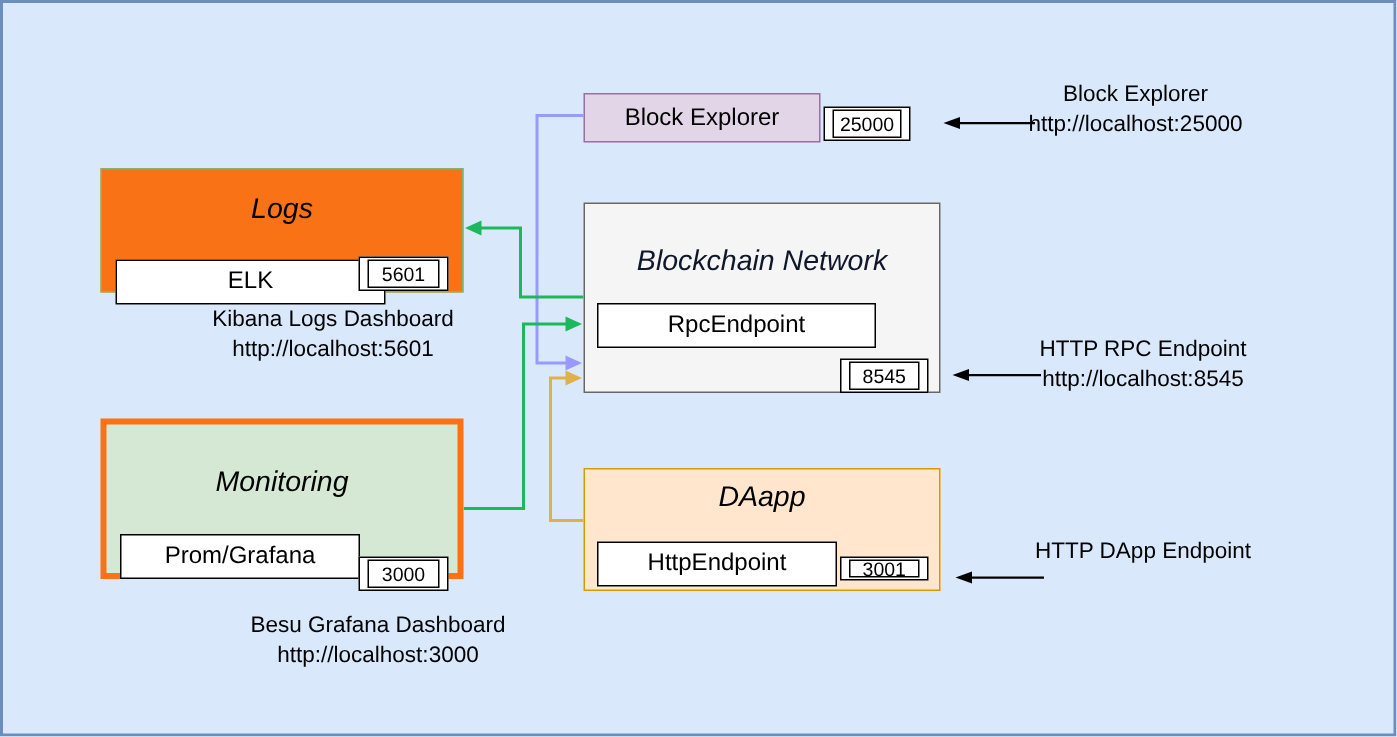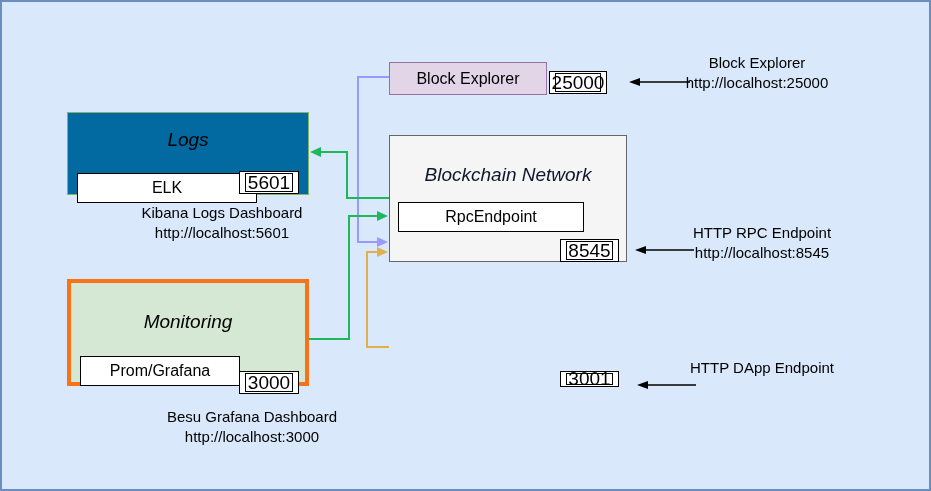--- a/index.html
+++ b/index.html
@@ -29,21 +29,21 @@
   .port {
     position:absolute; box-sizing:border-box;
     background:#ffffff; border:1.4px solid #000;
     padding:1px 5px;
   }
   .port-inner {
     box-sizing:border-box;
     border:1.4px solid #000;
     height:100%;
     display:flex; align-items:center; justify-content:center;
-    font-size:19px;
+    font-size:13px;
   }
   .annotation {
     position:absolute;
     text-align:center;
     font-size:15px;
     line-height:20px;
   }
   .annotation .url { }
   .edges { position:absolute; left:0; top:0; pointer-events:none; }
 </style>
@@ -76,21 +76,21 @@
     <g>
       <line x1="643" y1="248" x2="692" y2="248" stroke="#000" stroke-width="1.5"></line>
       <polygon points="633,248 644,244 644,252" fill="#000"></polygon>
     </g>
     <g>
       <line x1="645" y1="383" x2="694" y2="383" stroke="#000" stroke-width="1.5"></line>
       <polygon points="635,383 646,379 646,387" fill="#000"></polygon>
     </g>
   </svg>
 
-  <div class="node" style="left:65px; top:110px; width:242px; height:83px; background:#0369a1; border:1px solid #82b366; padding-top:16px;">
+  <div class="node" style="left:65px; top:110px; width:242px; height:83px; background:#f97316; border:1px solid #82b366; padding-top:16px;">
     <div class="node-title">Logs</div>
     <div class="component" style="left:9px; top:60px; width:180px; height:30px;">
       <span>ELK</span>
     </div>
   </div>
   <div class="port" style="left:237px; top:169px; width:60px; height:23px;">
     <div class="port-inner">5601</div>
   </div>
 
   <div class="node" style="left:65px; top:277px; width:242px; height:107px; background:#d5e8d4; border:4px solid #f97316; padding-top:28px;">
@@ -113,20 +113,26 @@
   <div class="node" style="left:387px; top:133px; width:238px; height:127px; background:#f5f5f5; border:1px solid #666666; padding-top:28px;">
     <div class="node-title" style="color:#0f172a;">Blockchain Network</div>
     <div class="component" style="left:8px; top:66px; width:186px; height:30px;">
       <span>RpcEndpoint</span>
     </div>
   </div>
   <div class="port" style="left:558px; top:237px; width:59px; height:23px;">
     <div class="port-inner">8545</div>
   </div>
 
+  <div class="node" style="left:387px; top:310px; width:238px; height:82px; background:#ffe6cc; border:1px solid #d79b00; padding-top:8px;">
+    <div class="node-title">DAapp</div>
+    <div class="component" style="left:8px; top:48px; width:160px; height:30px;">
+      <span>HttpEndpoint</span>
+    </div>
+  </div>
   <div class="port" style="left:558px; top:369px; width:59px; height:16px;">
     <div class="port-inner">3001</div>
   </div>
 
   <div class="annotation" style="left:110px; top:201px; width:220px;">
     <div>Kibana Logs Dashboard</div>
     <div class="url">http://localhost:5601</div>
   </div>
 
   <div class="annotation" style="left:130px; top:405px; width:240px;">

